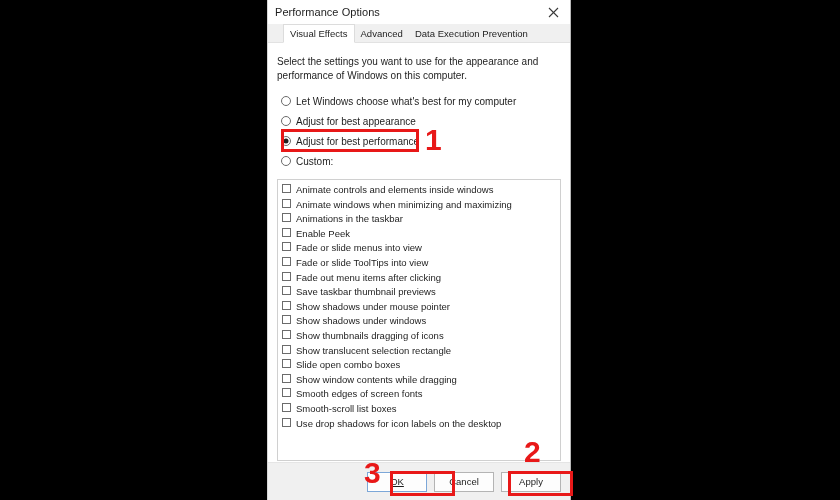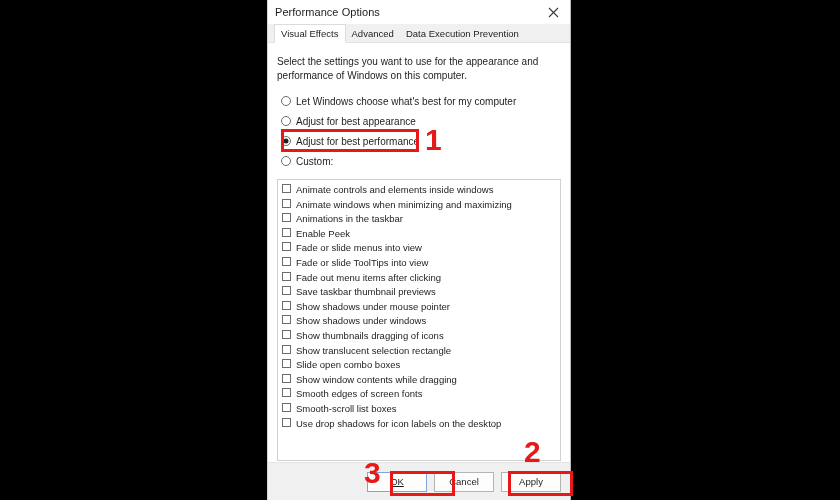--- a/index.html
+++ b/index.html
@@ -63,21 +63,21 @@
   }
   .close-btn svg { display:block; }
 
   
   .tabstrip {
     height: 19px;
     min-height: 19px;
     background: #f0f0f0;
     display: flex;
     align-items: stretch;
-    padding-left: 6px;
+    padding-left: 15px;
     border-bottom: 1px solid #e2e2e2;
     box-sizing: border-box;
   }
   .tab {
     font-size: 9.5px;
     color: #1d1d1d;
     padding: 0 6px;
     display: flex;
     align-items: center;
     box-sizing: border-box;

